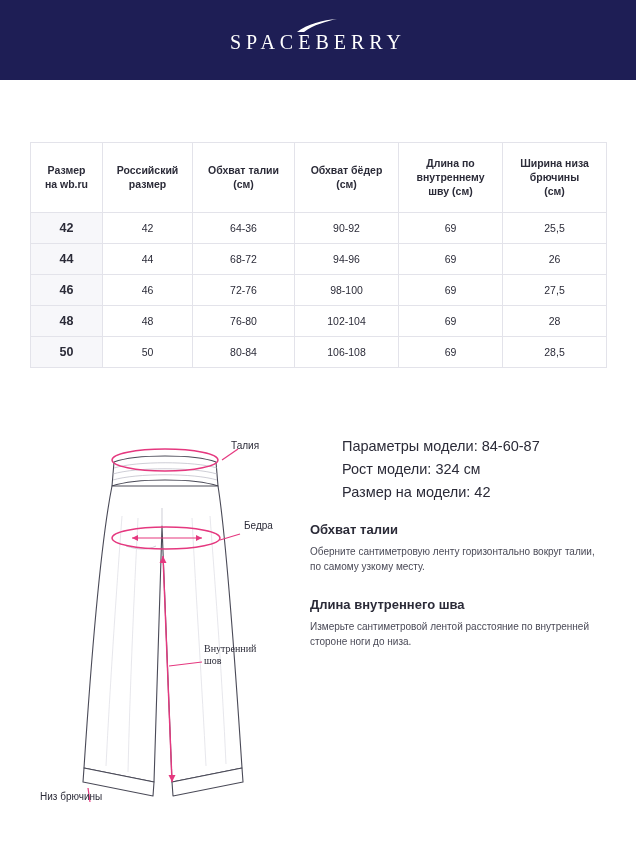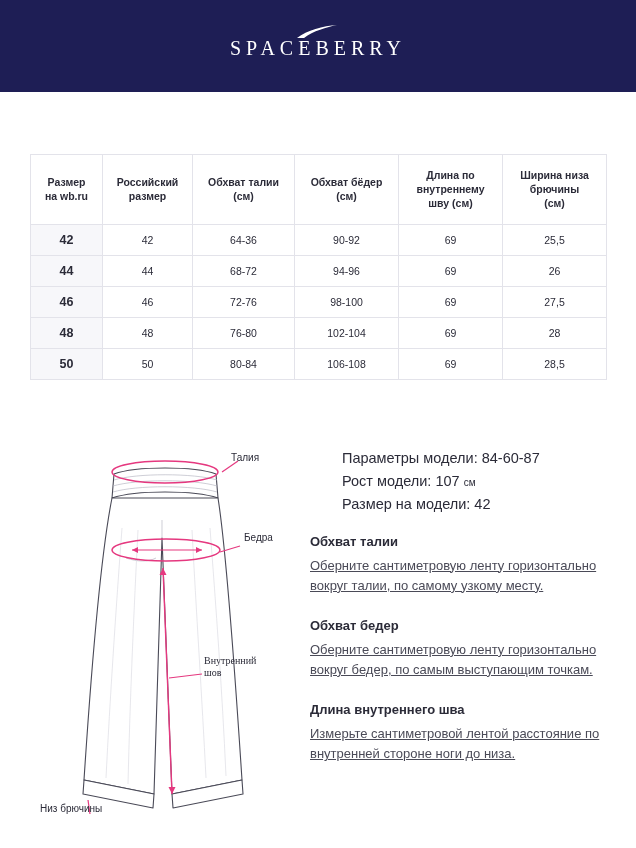--- a/index.html
+++ b/index.html
@@ -11,21 +11,21 @@
     width: 636px;
     height: 848px;
     background: #ffffff;
     font-family: "Liberation Sans", sans-serif;
     color: #2b2b38;
     overflow: hidden;
   }
 
   
   .header {
-    height: 92px;
+    height: 80px;
     background: #1e1e55;
     display: flex;
     align-items: center;
     justify-content: center;
   }
   .brand {
     position: relative;
     color: #ffffff;
     font-size: 20px;
     letter-spacing: 5px;
@@ -96,37 +96,36 @@
     flex: 1;
     padding-left: 8px;
     padding-top: 22px;
   }
   .model-line {
     font-size: 14.5px;
     color: #2b2b38;
     margin-bottom: 7px;
     margin-left: 32px;
   }
-  .model-line .sm { font-size: 10px; }
+  .model-line .sm { font-size: 14px; }
   .section {
     margin-top: 22px;
   }
   .section h3 {
     font-size: 13px;
     margin: 0 0 7px 0;
     font-weight: bold;
     color: #2b2b38;
   }
   .section p {
     margin: 0;
-    font-size: 13px;
+    font-size: 10px;
     line-height: 1.55;
     color: #4a4a57;
     max-width: 292px;
-    text-decoration: underline;
   }
 
   
   .lbl {
     position: absolute;
     font-size: 10px;
     color: #2b2b38;
     font-weight: normal;
     line-height: 1.25;
   }
@@ -292,33 +291,29 @@
     <div class="lbl lbl-inseam">
       <div>Внутренний</div>
       <div>шов</div>
     </div>
     <div class="lbl lbl-hem">Низ брючины</div>
   </div>
 
   <div class="info">
     <div class="model-line">Параметры модели: 84-60-87</div>
     <div class="model-line">
-      <span>Рост модели: 107</span>
+      <span>Рост модели: 324</span>
       <span class="sm">см</span>
     </div>
     <div class="model-line">Размер на модели: 42</div>
 
     <div class="section">
       <h3>Обхват талии</h3>
       <p>Оберните сантиметровую ленту горизонтально вокруг талии, по самому узкому месту.</p>
     </div>
 
-    <div class="section">
-      <h3>Обхват бедер</h3>
-      <p>Оберните сантиметровую ленту горизонтально вокруг бедер, по самым выступающим точкам.</p>
-    </div>
 
     <div class="section">
       <h3>Длина внутреннего шва</h3>
       <p>Измерьте сантиметровой лентой расстояние по внутренней стороне ноги до низа.</p>
     </div>
   </div>
 </div>
 
 </body></html>

